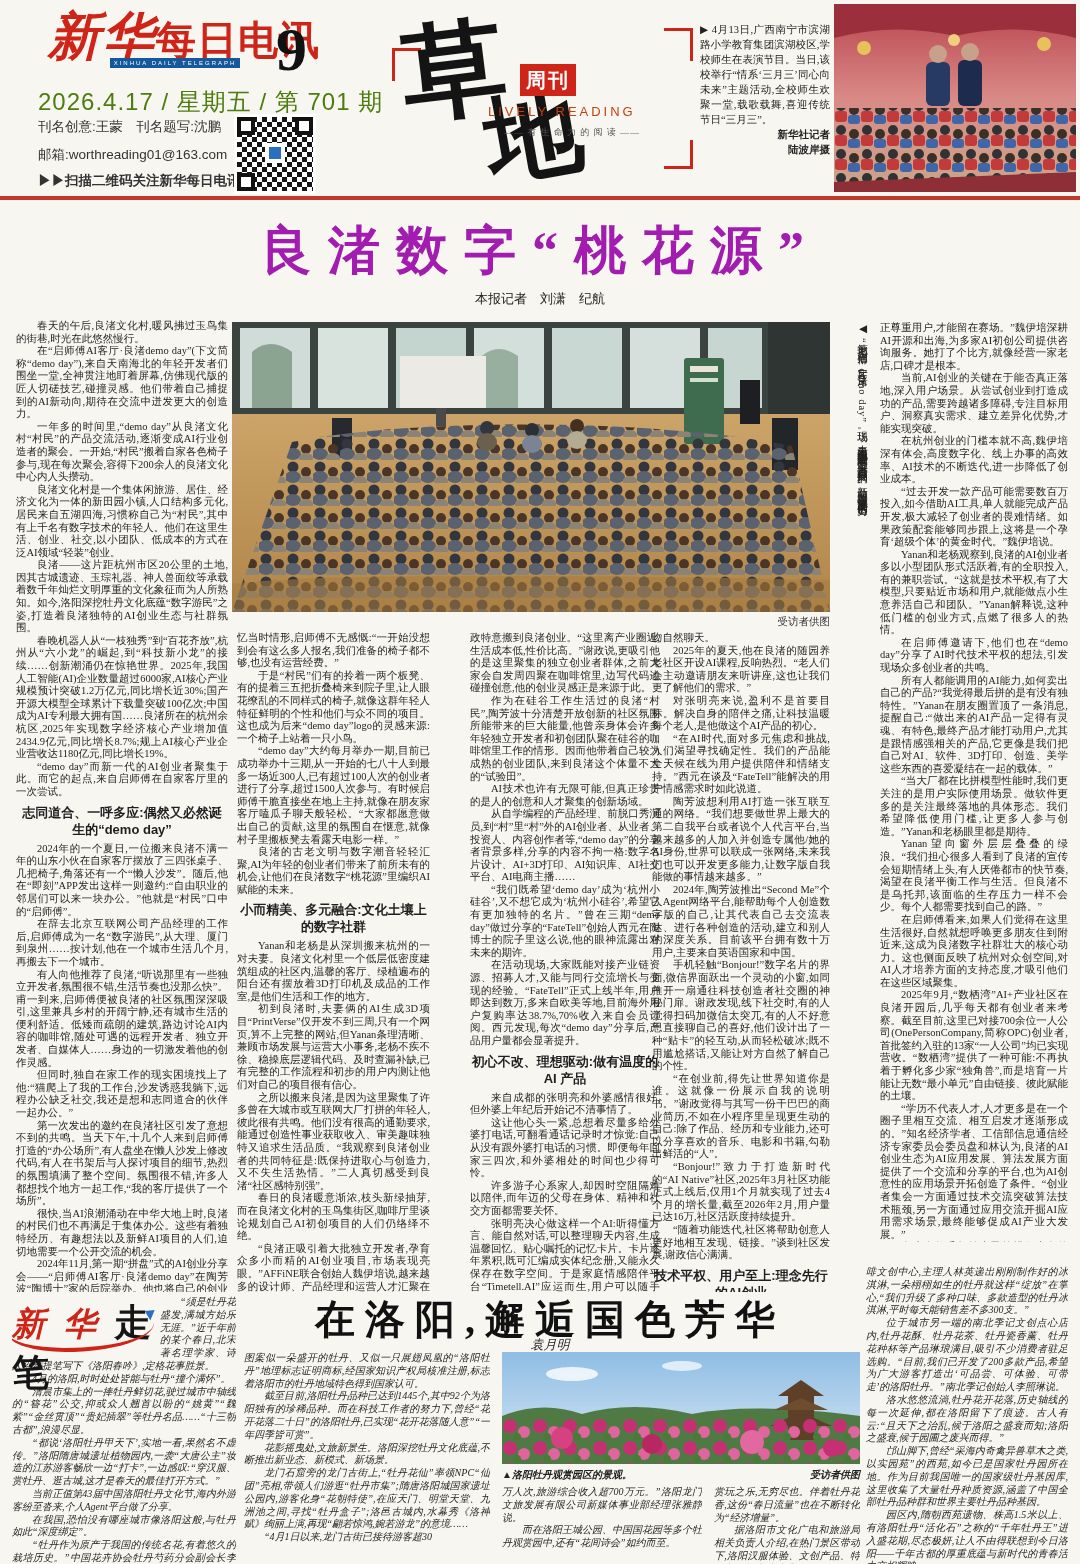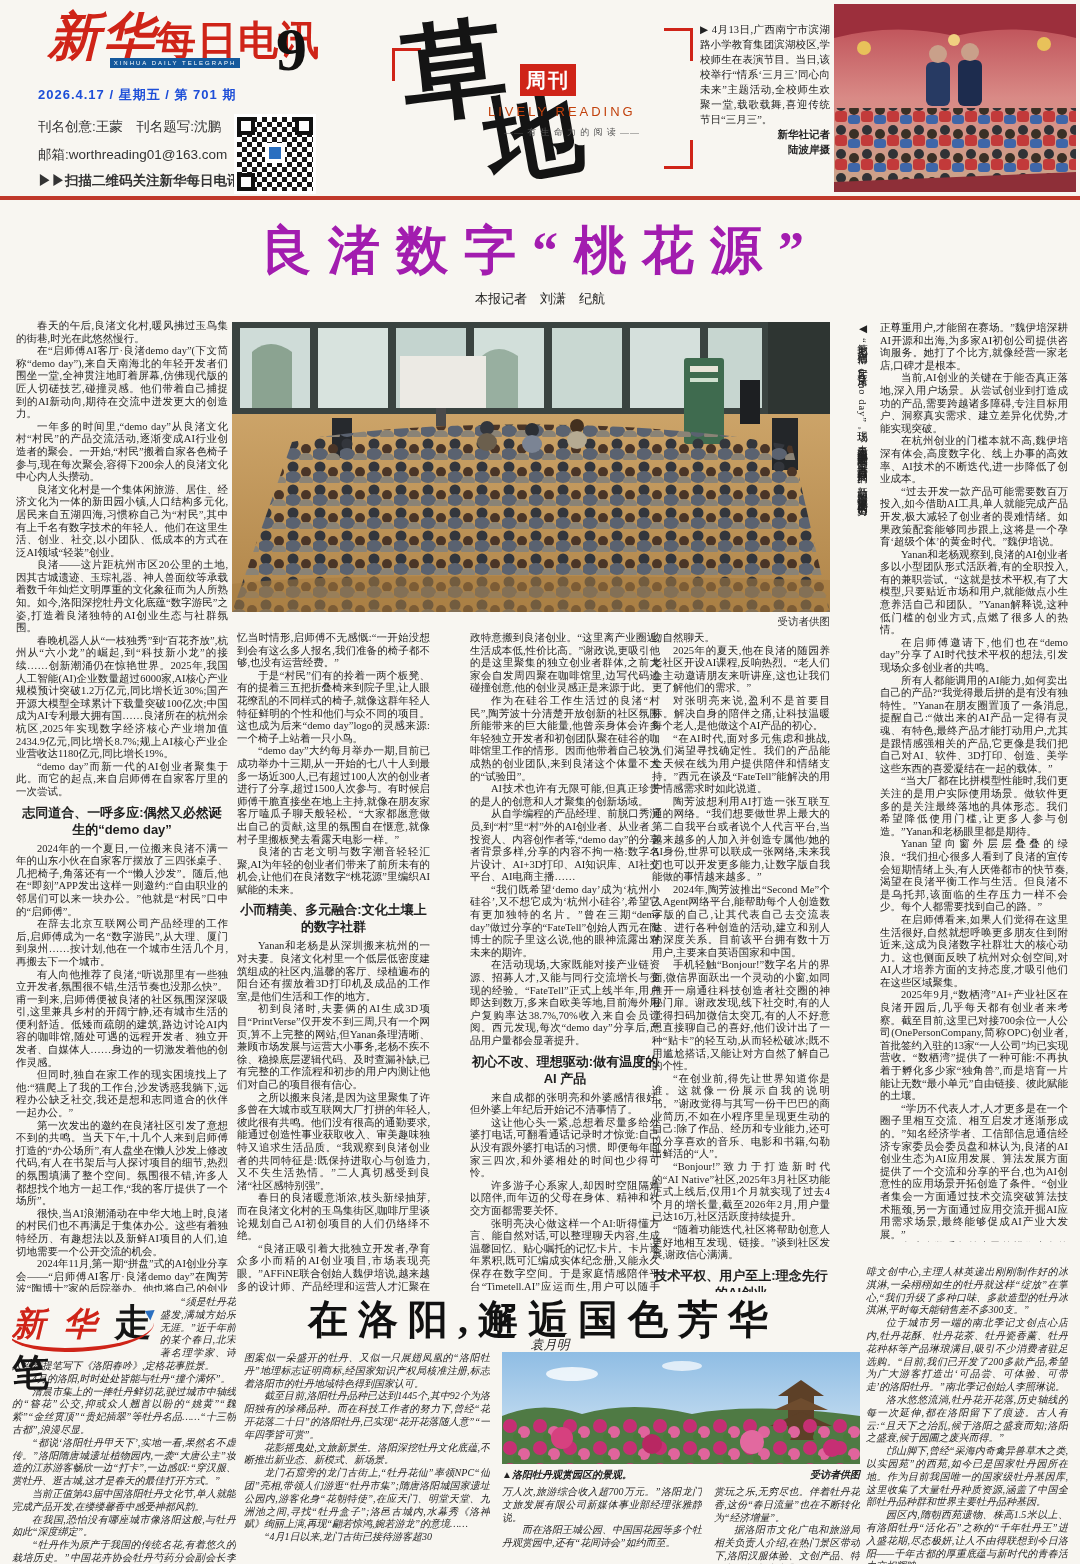--- a/index.html
+++ b/index.html
@@ -7,21 +7,21 @@
        font-family:"Liberation Serif","DejaVu Serif",serif;color:#1f1f1f;overflow:hidden;}
   .abs{position:absolute;}
   
   .mast-line{left:16px;top:2px;white-space:nowrap;margin-left:32px;}
   .mast-xh{font-size:52px;font-weight:bold;color:#cf2418;font-style:italic;letter-spacing:2px;}
   .mast-mr{font-size:40px;font-weight:bold;color:#cf2418;letter-spacing:1px;}
   .mast-en{left:110px;top:58px;width:130px;height:10px;background:#15599c;color:#fff;
            font-family:"Liberation Sans",sans-serif;font-size:6px;letter-spacing:2px;
            text-align:center;line-height:10px;overflow:hidden;}
   .pageno{left:276px;top:14px;font-size:62px;font-weight:bold;color:#111;}
-  .dateline{left:38px;top:86px;font-size:13px;font-weight:bold;color:#1d4ed8;
+  .dateline{left:38px;top:86px;font-size:24px;font-weight:normal;color:#4d7c0f;
             font-family:"Liberation Sans",sans-serif;letter-spacing:1px;}
   .hline{left:38px;font-size:13.5px;color:#333;font-family:"Liberation Sans",sans-serif;}
   .qr{left:237px;top:117px;width:76px;height:74px;
       background:repeating-conic-gradient(#151515 0% 25%, #ffffff 0% 50%) 0 0/10px 10px;
       outline:3px solid #fff;}
   .qr .fd{position:absolute;width:18px;height:18px;border:4px solid #111;background:#fff;box-sizing:border-box;}
   .qr .ctr{position:absolute;left:28px;top:26px;width:20px;height:20px;background:#fff;
            display:flex;align-items:center;justify-content:center;}
   .qr .ctr i{display:block;width:12px;height:12px;background:#2a6fc0;}
   
@@ -56,21 +56,21 @@
   
   .col-i .para{font-style:italic;font-size:10px;line-height:12.8px;}
   .brand{float:left;width:140px;height:52px;position:relative;margin:2px 8px 2px 0;}
   .brand .b1{font-size:33px;font-weight:bold;color:#cf2418;font-style:italic;letter-spacing:1px;}
   .brand .b2{font-size:37px;font-weight:bold;color:#151515;letter-spacing:1px;}
   .brand .swoosh{position:absolute;left:-4px;top:6px;width:146px;height:44px;
                  border-bottom:4px solid #cf2418;border-radius:0 0 70% 45%;}
   .brand .nib{position:absolute;right:-4px;top:10px;width:0;height:0;
               border-left:9px solid #2a6fc0;border-top:4px solid transparent;border-bottom:7px solid transparent;
               transform:rotate(-30deg);}
-  .headline2{left:229px;top:1292px;width:628px;text-align:center;font-size:40px;font-weight:bold;
+  .headline2{left:236px;top:1292px;width:628px;text-align:center;font-size:40px;font-weight:bold;
              color:#111;letter-spacing:10px;}
   .byline2{left:236px;top:1336px;width:628px;text-align:center;font-size:13px;font-style:italic;}
   .cap2{left:502px;top:1468px;width:358px;font-size:10px;font-weight:bold;font-style:italic;
         color:#222;display:flex;justify-content:space-between;}
   svg{display:block;}
 </style>
 </head>
 <body>
 
 <div class="abs mast-line">
@@ -263,21 +263,21 @@
   <div class="brand">
     <div class="swoosh"></div>
     <div class="nib"></div>
     <span class="b1">新华</span><span class="b2">走笔</span>
   </div>
   <div>
       <p class="para">“须是牡丹花盛发,满城方始乐无涯。”近千年前的某个春日,北宋著名理学家、诗人邵雍提笔写下《洛阳春吟》,定格花事胜景。</p>
       <p class="para">4月的洛阳,时时处处皆能与牡丹“撞个满怀”。</p>
       <p class="para">清晨市集上的一捧牡丹鲜切花,驶过城市中轴线的“簪花”公交,抑或众人翘首以盼的“姚黄”“魏紫”“金丝贯顶”“贵妃插翠”等牡丹名品……“十三朝古都”,浪漫尽显。</p>
       <p class="para">“都说‘洛阳牡丹甲天下’,实地一看,果然名不虚传。”洛阳隋唐城遗址植物园内,一袭“大唐公主”妆造的江苏游客畅欣一边“打卡”,一边感叹:“穿汉服、赏牡丹、逛古城,这才是春天的最佳打开方式。”</p>
-      <p class="para">当前正值第43届中国洛阳牡丹文化节,单人就能完成产品开发,在缕缕馨香中感受神都风韵。</p>
+      <p class="para">当前正值第43届中国洛阳牡丹文化节,海内外游客纷至沓来,个人Agent平台做了分享。</p>
       <p class="para">在我国,恐怕没有哪座城市像洛阳这般,与牡丹如此“深度绑定”。</p>
       <p class="para">“牡丹作为原产于我国的传统名花,有着悠久的栽培历史。”中国花卉协会牡丹芍药分会副会长李清道说,“洛阳一带气候温和,雨量适中,四季分明,十分适宜种植喜凉恶热、宜燥惧湿的牡丹。”</p>
     </div>
 </div>
 
 <div class="abs headline2">在洛阳,邂逅国色芳华</div>
 <div class="abs byline2">袁月明</div>
 
 <div class="col col-i" style="left:244px;top:1352px;width:246px;height:212px;">
     <p class="para cont">图案似一朵盛开的牡丹、又似一只展翅凤凰的“洛阳牡丹”地理标志证明商标,经国家知识产权局核准注册,标志着洛阳市的牡丹地域特色得到国家认可。</p>

